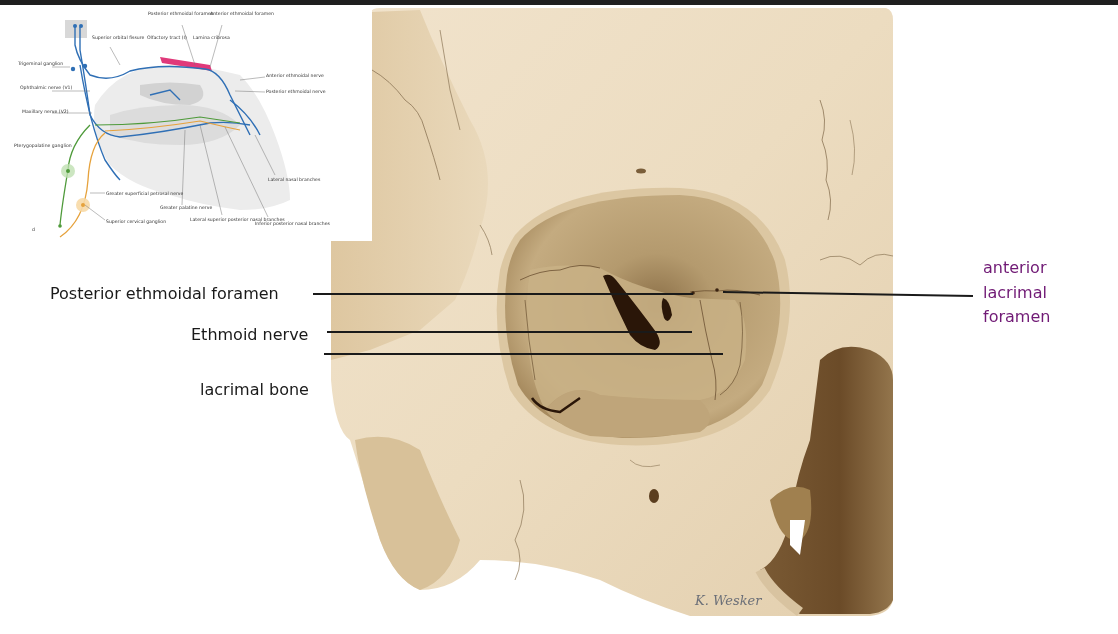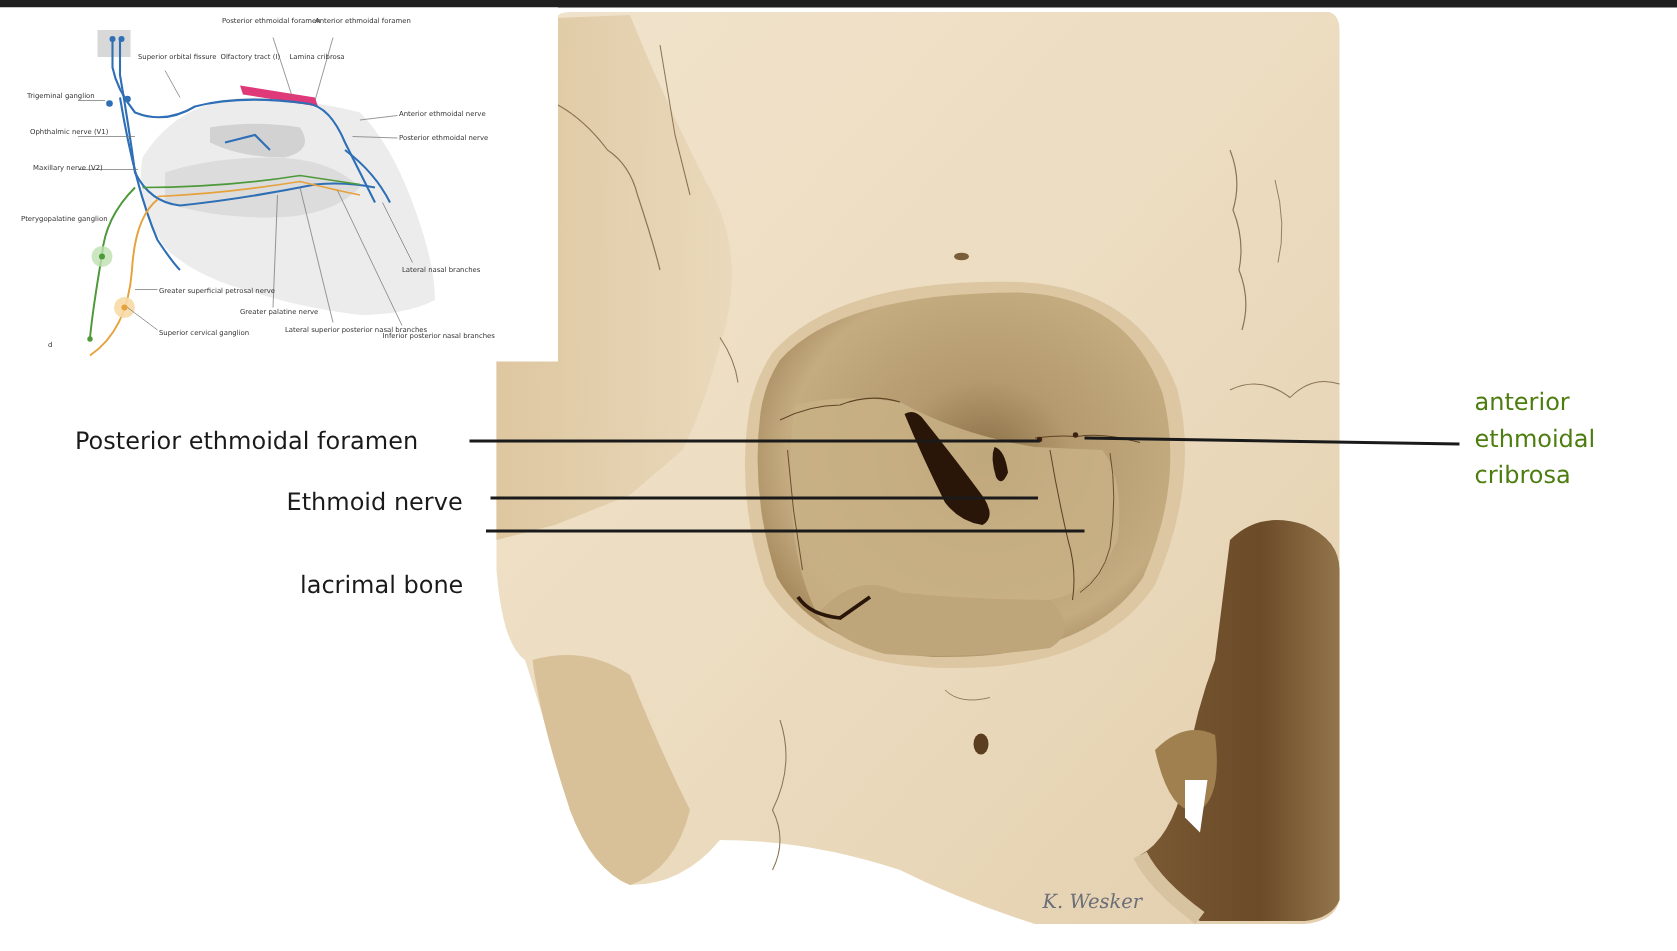--- a/index.html
+++ b/index.html
@@ -1,21 +1,21 @@
 <!DOCTYPE html>
 <html><head>
 <meta charset="utf-8">
 <style>
   html, body { margin:0; padding:0; }
   body { width:1118px; height:634px; background:#ffffff; position:relative; overflow:hidden; font-family:"DejaVu Sans", sans-serif; }
   .topbar { position:absolute; left:0; top:0; width:1118px; height:5px; background:#1f1f1f; }
   .skull { position:absolute; left:0; top:0; }
   .inset { position:absolute; left:0; top:5px; width:372px; height:236px; background:#ffffff; }
   .label { position:absolute; font-size:16px; color:#1a1a1a; white-space:nowrap; line-height:20px; }
-  .label-right { position:absolute; left:983px; top:256px; font-size:16px; color:#4d7c0f; line-height:24.5px; }
+  .label-right { position:absolute; left:983px; top:256px; font-size:16px; color:#701a75; line-height:24.5px; }
   .label-right span { display:block; }
   .leader { position:absolute; height:2px; background:#1a1a1a; }
   .inset-text { font-family:"DejaVu Sans", sans-serif; font-size:4.6px; fill:#333; }
 </style>
 </head>
 <body>
 
 <div class="topbar"></div>
 
 <svg class="skull" width="1118" height="634" viewBox="0 0 1118 634">
@@ -168,15 +168,15 @@
 
 <div class="label" style="left:191px; top:325px;">Ethmoid nerve</div>
 <div class="leader" style="left:327px; top:331px; width:365px;"></div>
 
 <div class="label" style="left:200px; top:368px;margin-top:12px;">lacrimal bone</div>
 <div class="leader" style="left:324px; top:353px; width:399px;"></div>
 
 <div class="leader" style="left:723px; top:291px; width:250px; transform:rotate(0.9deg); transform-origin:left center;"></div>
 <div class="label-right">
   <span>anterior</span>
-  <span>ethmoidal</span>
-  <span>cribrosa</span>
+  <span>lacrimal</span>
+  <span>foramen</span>
 </div>
 
 </body></html>

